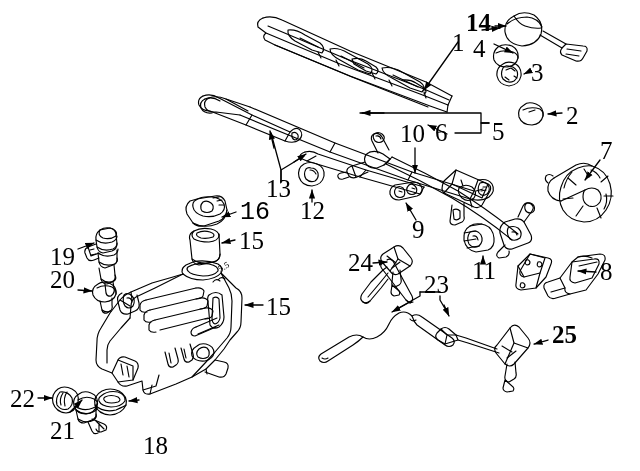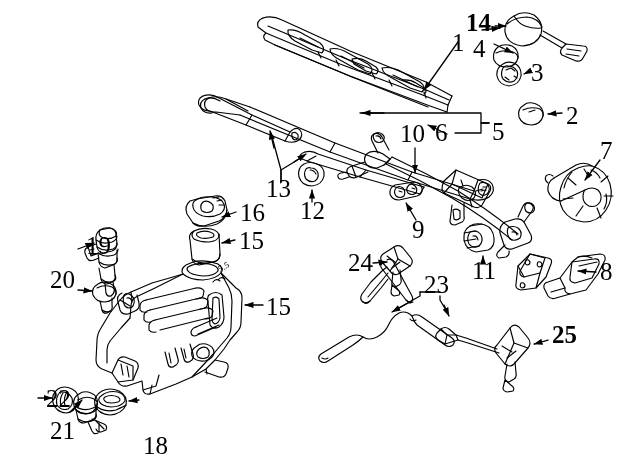--- a/index.html
+++ b/index.html
@@ -449,24 +449,24 @@
   <span class="callout" style="left:435px; top:120px;">6</span>
   <span class="callout" style="left:600px; top:138px;">7</span>
   <span class="callout" style="left:600px; top:259px;">8</span>
   <span class="callout" style="left:412px; top:217px;">9</span>
   <span class="callout" style="left:400px; top:121px;">10</span>
   <span class="callout" style="left:472px; top:258px;">11</span>
   <span class="callout" style="left:300px; top:198px;">12</span>
   <span class="callout" style="left:266px; top:176px;">13</span>
   <span class="callout" style="left:466px; top:10px;font-weight:bold;">14</span>
   <span class="callout" style="left:266px; top:294px;">15</span>
-  <span class="callout" style="left:240px; top:200px;">16</span>
+  <span class="callout" style="left:240px; top:200px;font-family:Liberation Mono, monospace;">16</span>
   <span class="callout" style="left:239px; top:228px;">15</span>
   <span class="callout" style="left:143px; top:397px;margin-top:36px;">18</span>
-  <span class="callout" style="left:50px;  top:233px;margin-left:36px;">19</span>
+  <span class="callout" style="left:50px;  top:244px;">19</span>
   <span class="callout" style="left:50px;  top:267px;">20</span>
   <span class="callout" style="left:50px;  top:418px;text-align:center;">21</span>
-  <span class="callout" style="left:10px;  top:386px;margin-left:36px;">22</span>
+  <span class="callout" style="left:10px;  top:386px;">22</span>
   <span class="callout" style="left:424px; top:272px;">23</span>
   <span class="callout" style="left:348px; top:250px;">24</span>
   <span class="callout" style="left:552px; top:322px;font-weight:bold;">25</span>
 
 </div>
 
 </body></html>

